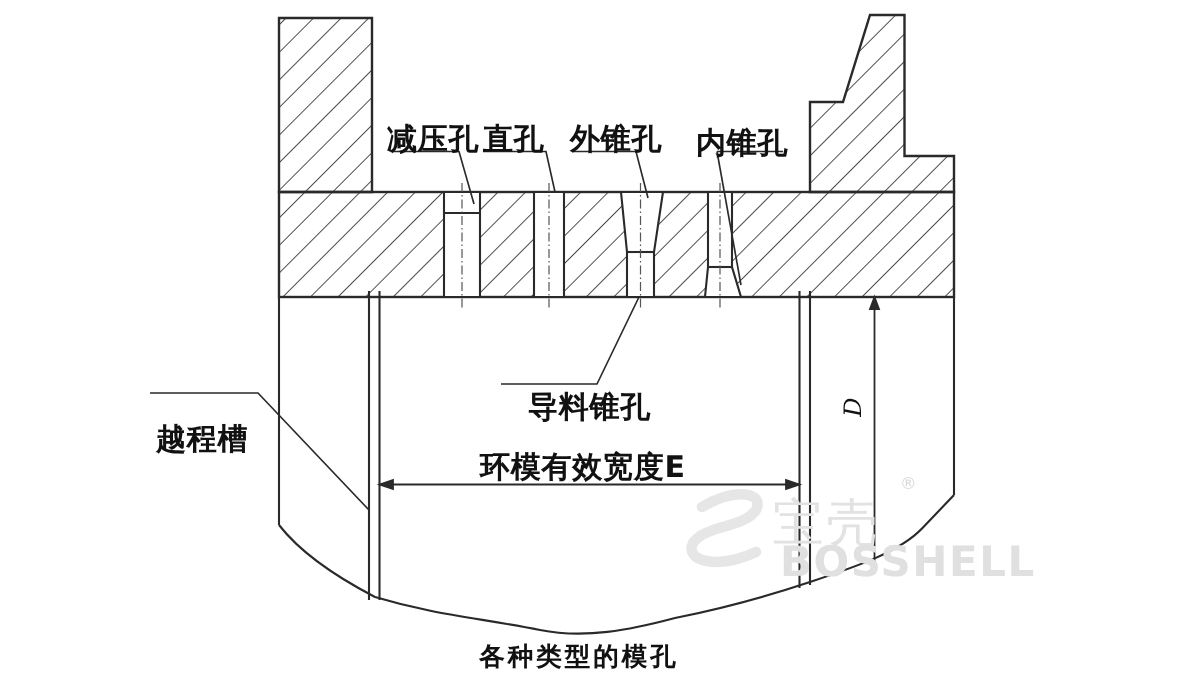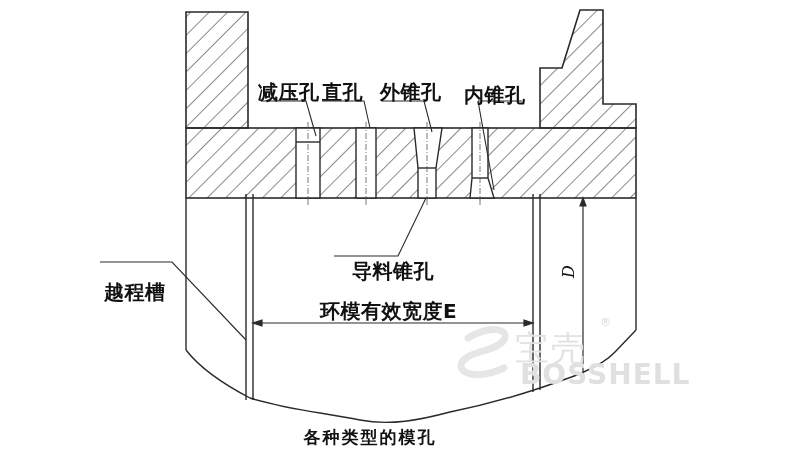--- a/index.html
+++ b/index.html
@@ -1,21 +1,21 @@
 <!DOCTYPE html>
 <html><head>
   <meta charset="utf-8">
   <style>
     html, body { margin: 0; padding: 0; background: #ffffff; }
     body { width: 800px; height: 464px; position: relative; overflow: hidden;
            font-family: "DejaVu Sans", sans-serif; }
     #diagram { position: absolute; left: 0; top: 0; width: 800px; height: 464px; }
     .lbl { position: absolute; font-size: 20px; color: #111; font-weight: bold;
            white-space: nowrap; letter-spacing: 0.5px; }
-    .caption { position: absolute; left: 0; width: 740px; top: 426px; text-align: center;
+    .caption { position: absolute; left: 16px; width: 740px; top: 426px; text-align: center;
                font-size: 17px; font-weight: bold; color: #111; letter-spacing: 2px; }
     .wm-cn { position: absolute; left: 515px; top: 326px; font-size: 34px; color: #e2e2e2;
              font-weight: normal; letter-spacing: 2px; }
     .wm-en { position: absolute; left: 520px; top: 358px; font-size: 28px; color: #e0e0e0;
              font-weight: bold; letter-spacing: 1px; }
     .wm-reg { position: absolute; left: 600px; top: 316px; font-size: 11px; color: #d8d8d8; }
     .dim-d { position: absolute; left: 562px; top: 262px; font-size: 16px; font-style: italic;
              font-family: "DejaVu Serif", serif; color: #111; transform: rotate(-90deg); }
   </style>
 </head>

